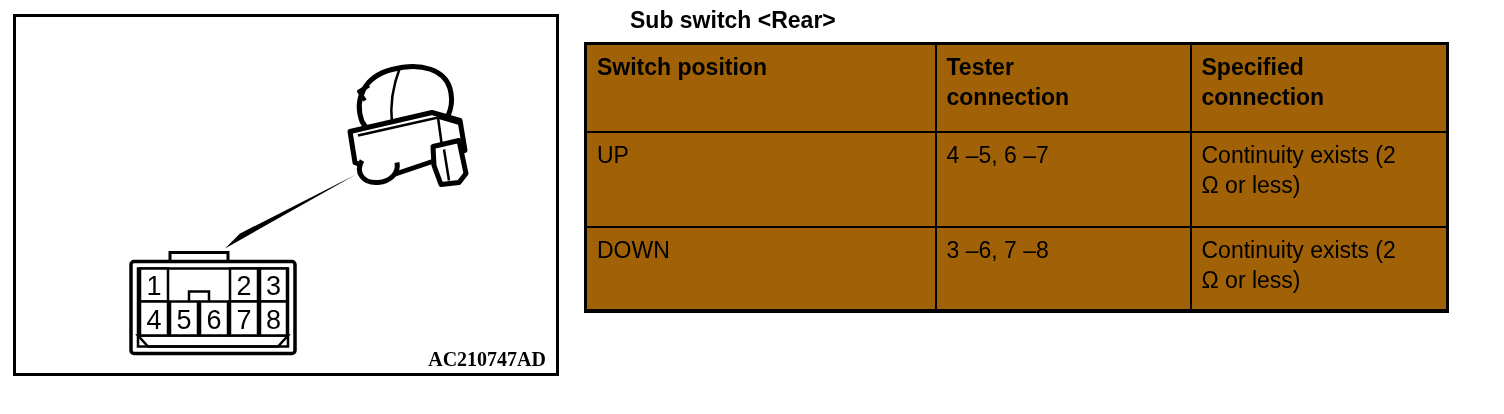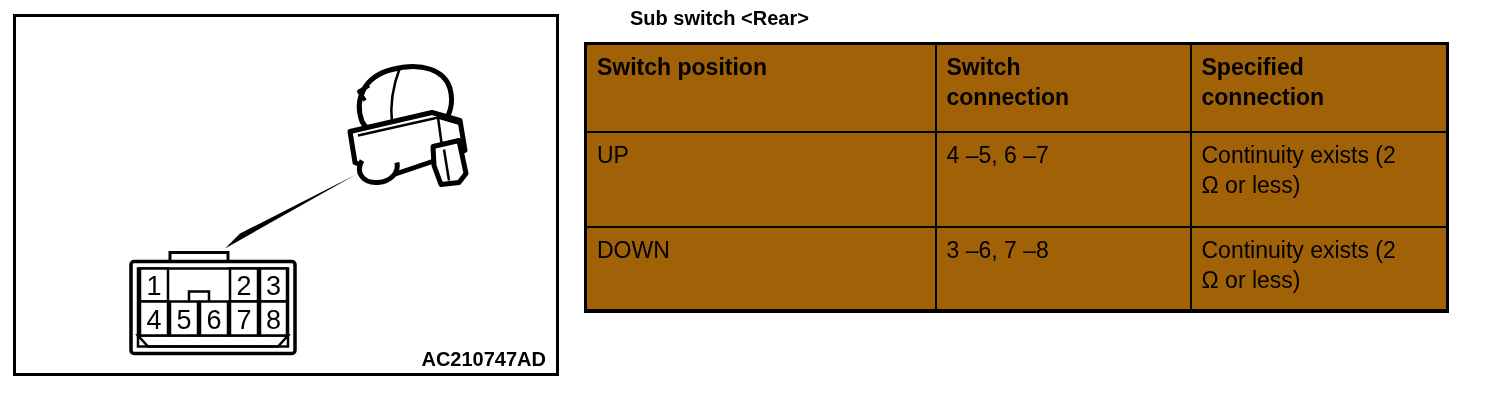--- a/index.html
+++ b/index.html
@@ -41,33 +41,34 @@
     font-size: 24px;
     font-weight: bold;
     letter-spacing: 0.5px;
   }
   .figure-code {
     position: absolute;
     right: 10px;
     bottom: 2px;
     font-size: 20px;
     font-weight: bold;
+    font-family: Liberation Serif, serif;
   }
   .pin-number {
     font-family: "Liberation Sans", sans-serif;
     font-size: 27px;
     fill: #000;
   }
 
   
   .table-title {
     position: absolute;
     left: 630px;
     top: 7px;
-    font-size: 20px;
+    font-size: 23px;
     font-weight: bold;
   }
   table.spec {
     position: absolute;
     left: 584px;
     top: 42px;
     width: 862px;
     border-collapse: collapse;
     table-layout: fixed;
     border: 3px solid #000;
@@ -158,21 +159,21 @@
     <col class="col-pos">
       <col class="col-conn">
       <col class="col-cond">
   </colgroup>
   <tbody>
     <tr class="hdr-row">
       <th>
         <span>Switch position</span>
       </th>
       <th>
-        <span class="wrap-narrow">Switch connection</span>
+        <span class="wrap-narrow">Tester connection</span>
       </th>
       <th>
         <span class="wrap-narrow">Specified connection</span>
       </th>
     </tr>
     <tr class="row-up">
       <td>UP</td>
       <td>4 –5, 6 –7</td>
       <td>
         <span class="wrap-cond">Continuity exists (2 Ω or less)</span>

